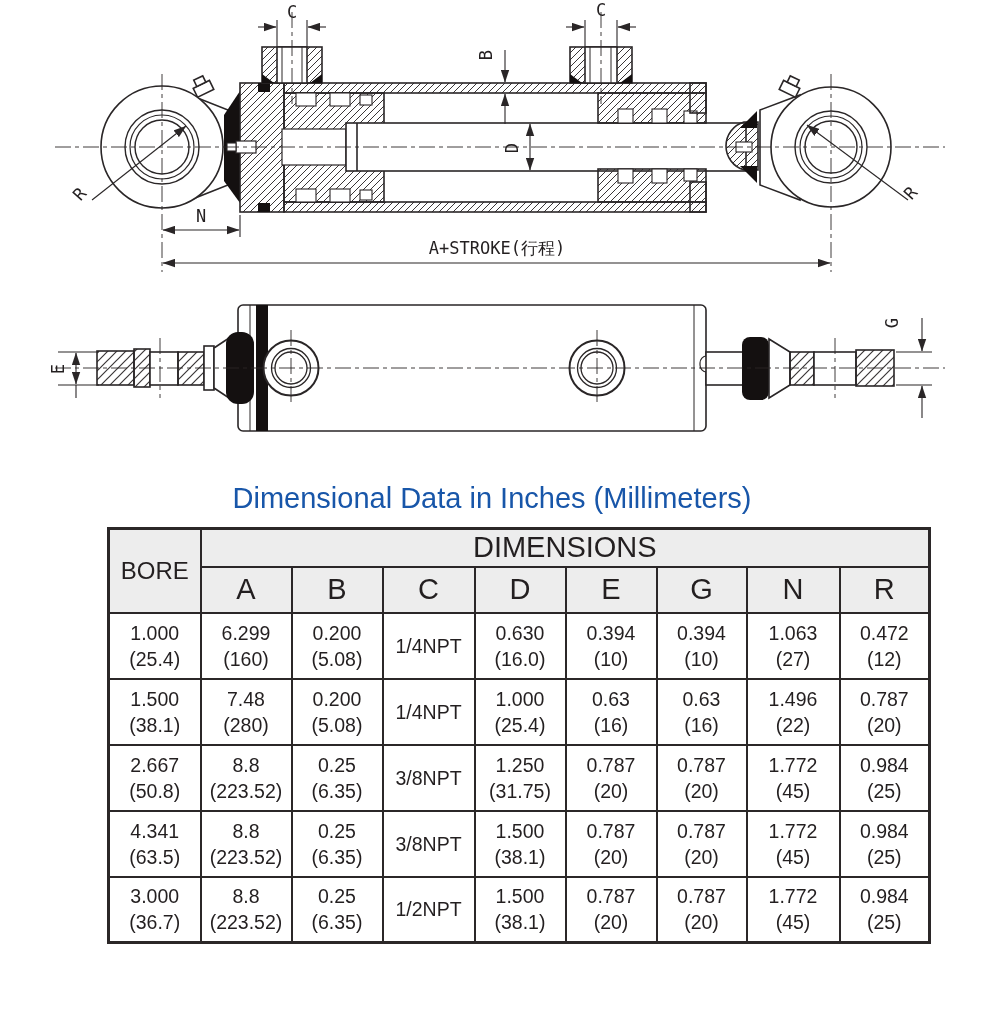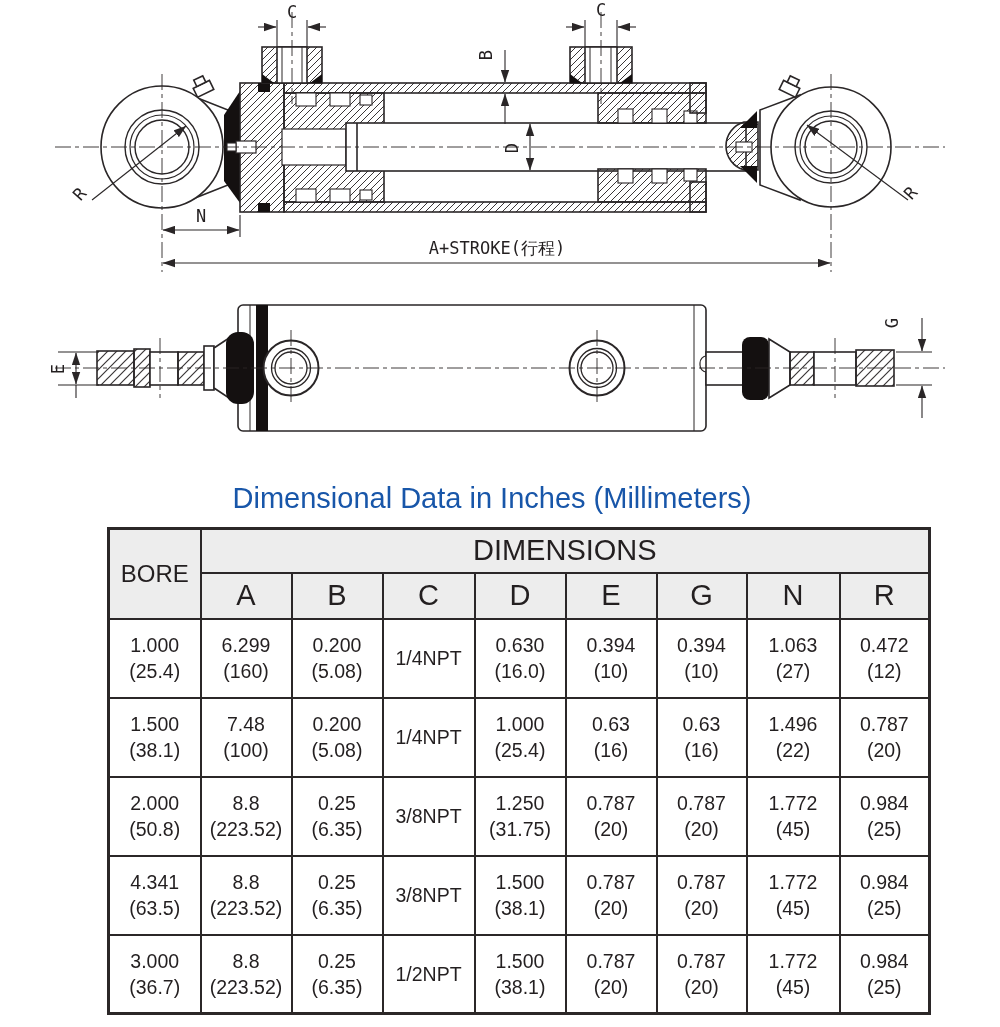--- a/index.html
+++ b/index.html
@@ -6,24 +6,24 @@
   .page{position:relative;width:1000px;height:1027px;background:#fff;overflow:hidden;
         font-family:"Liberation Sans",sans-serif;color:#231f20;}
   svg text{font-family:"DejaVu Sans Mono",monospace;fill:#231f20;}
   .title{width:984px;text-align:center;font-size:29px;letter-spacing:0px;
          font-family:"Liberation Sans",sans-serif;color:#1856a9;margin-top:6px;}
   table.tbl{border-collapse:collapse;table-layout:fixed;width:821px;margin:12px 0 0 107px;
             border:3px solid #2b2728;}
   table.tbl th,table.tbl td{border:2px solid #2b2728;text-align:center;vertical-align:middle;
             padding:0;overflow:hidden;}
   table.tbl thead th{background:#ededed;font-weight:normal;font-size:29px;}
-  table.tbl thead tr.h1{height:44px;margin-left:7px;}
+  table.tbl thead tr.h1{height:38px;margin-left:7px;}
   table.tbl thead tr.h2{height:46px;}
   table.tbl th.corner{font-size:24px;}
-  table.tbl tbody tr{height:79px;}
+  table.tbl tbody tr{height:66px;}
   table.tbl tbody td{font-size:19.5px;line-height:26px;background:#fff;}
 </style>
 </head>
 <body>
 
 <div class="page">
 
 <svg width="1000" height="472" viewBox="0 0 1000 472">
   <defs>
     <pattern id="hat" width="7" height="7" patternUnits="userSpaceOnUse">
@@ -329,21 +329,21 @@
             <div>(12)</div>
           </td>
     </tr>
     <tr>
       <td>
             <div>1.500</div>
             <div>(38.1)</div>
           </td>
       <td>
             <div>7.48</div>
-            <div>(100)</div>
+            <div>(280)</div>
           </td>
       <td>
             <div>0.200</div>
             <div>(5.08)</div>
           </td>
       <td>
             <div>1/4NPT</div>
             <div></div>
           </td>
       <td>
@@ -362,21 +362,21 @@
             <div>1.496</div>
             <div>(22)</div>
           </td>
       <td>
             <div>0.787</div>
             <div>(20)</div>
           </td>
     </tr>
     <tr>
       <td>
-            <div>2.000</div>
+            <div>2.667</div>
             <div>(50.8)</div>
           </td>
       <td>
             <div>8.8</div>
             <div>(223.52)</div>
           </td>
       <td>
             <div>0.25</div>
             <div>(6.35)</div>
           </td>

